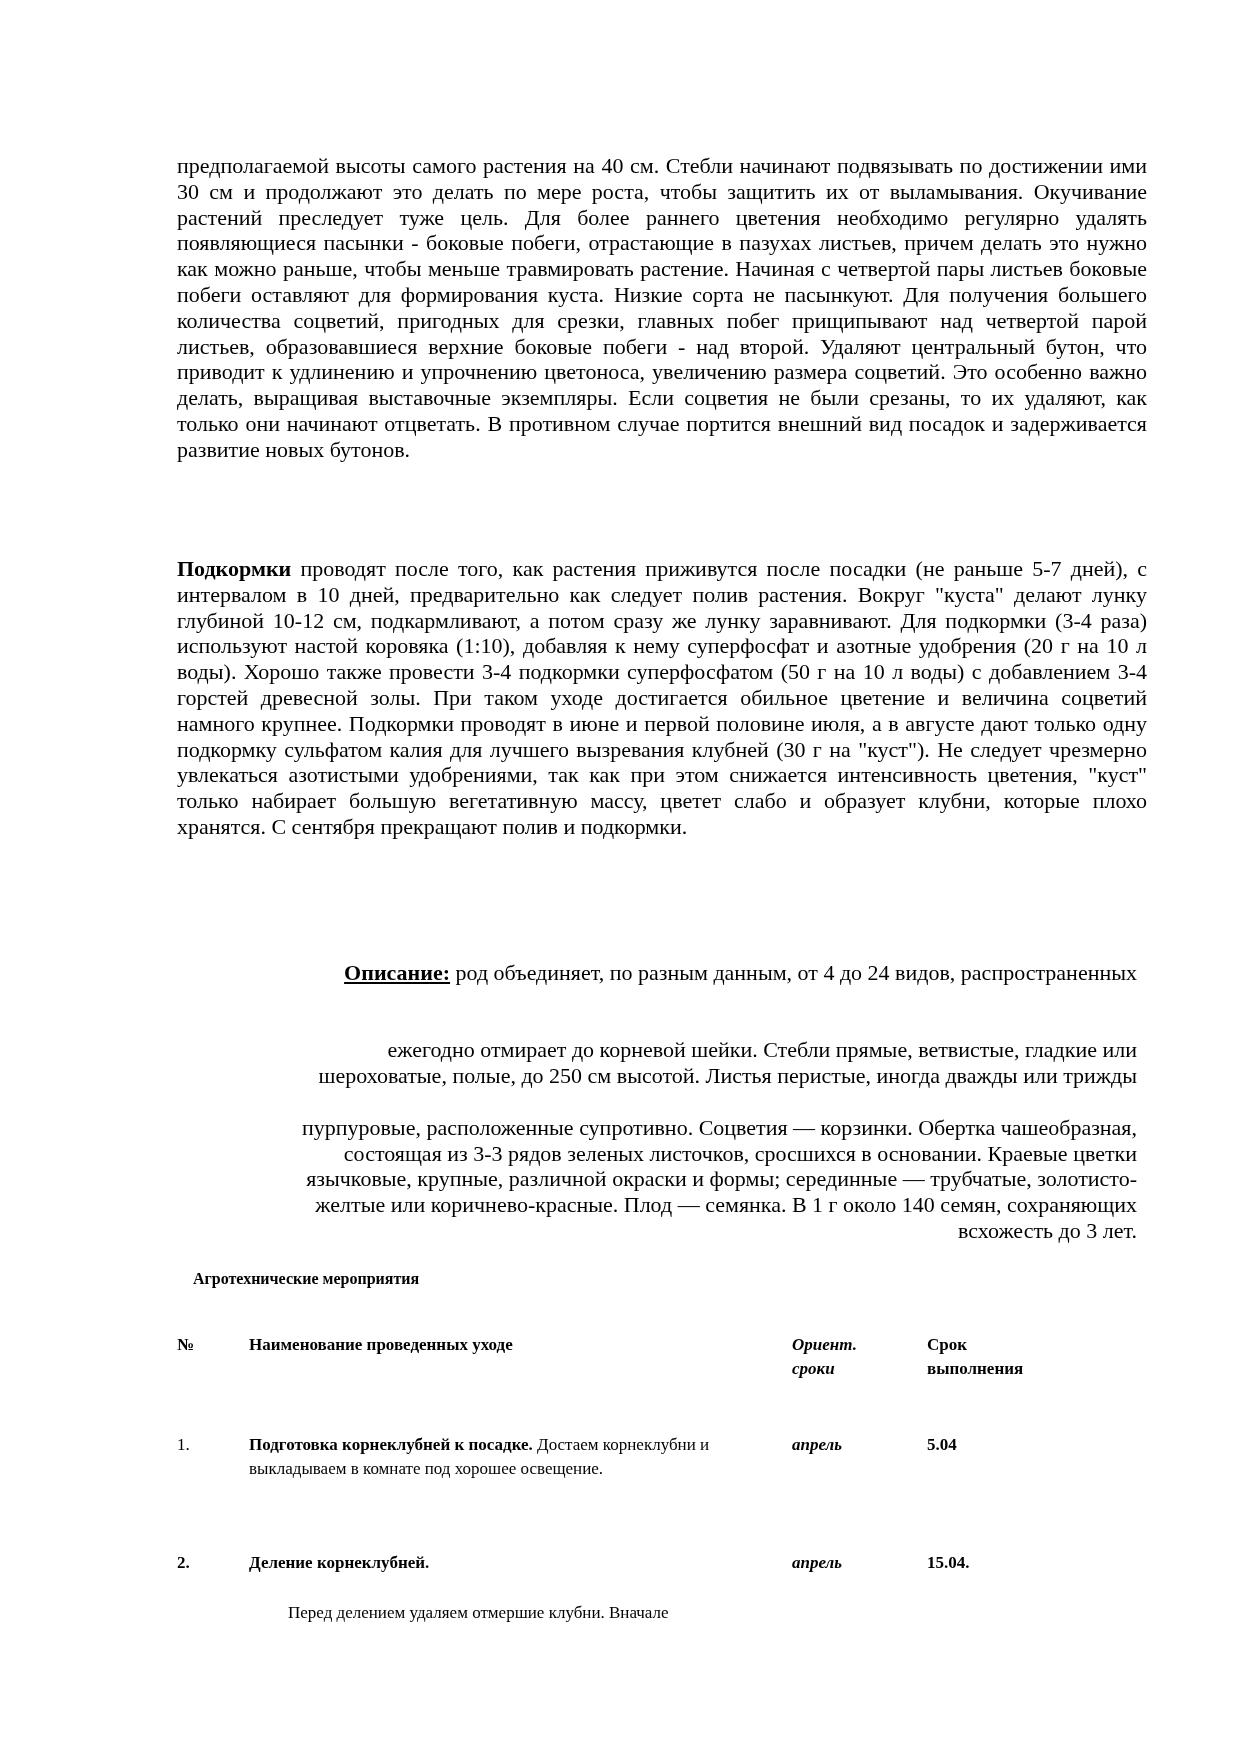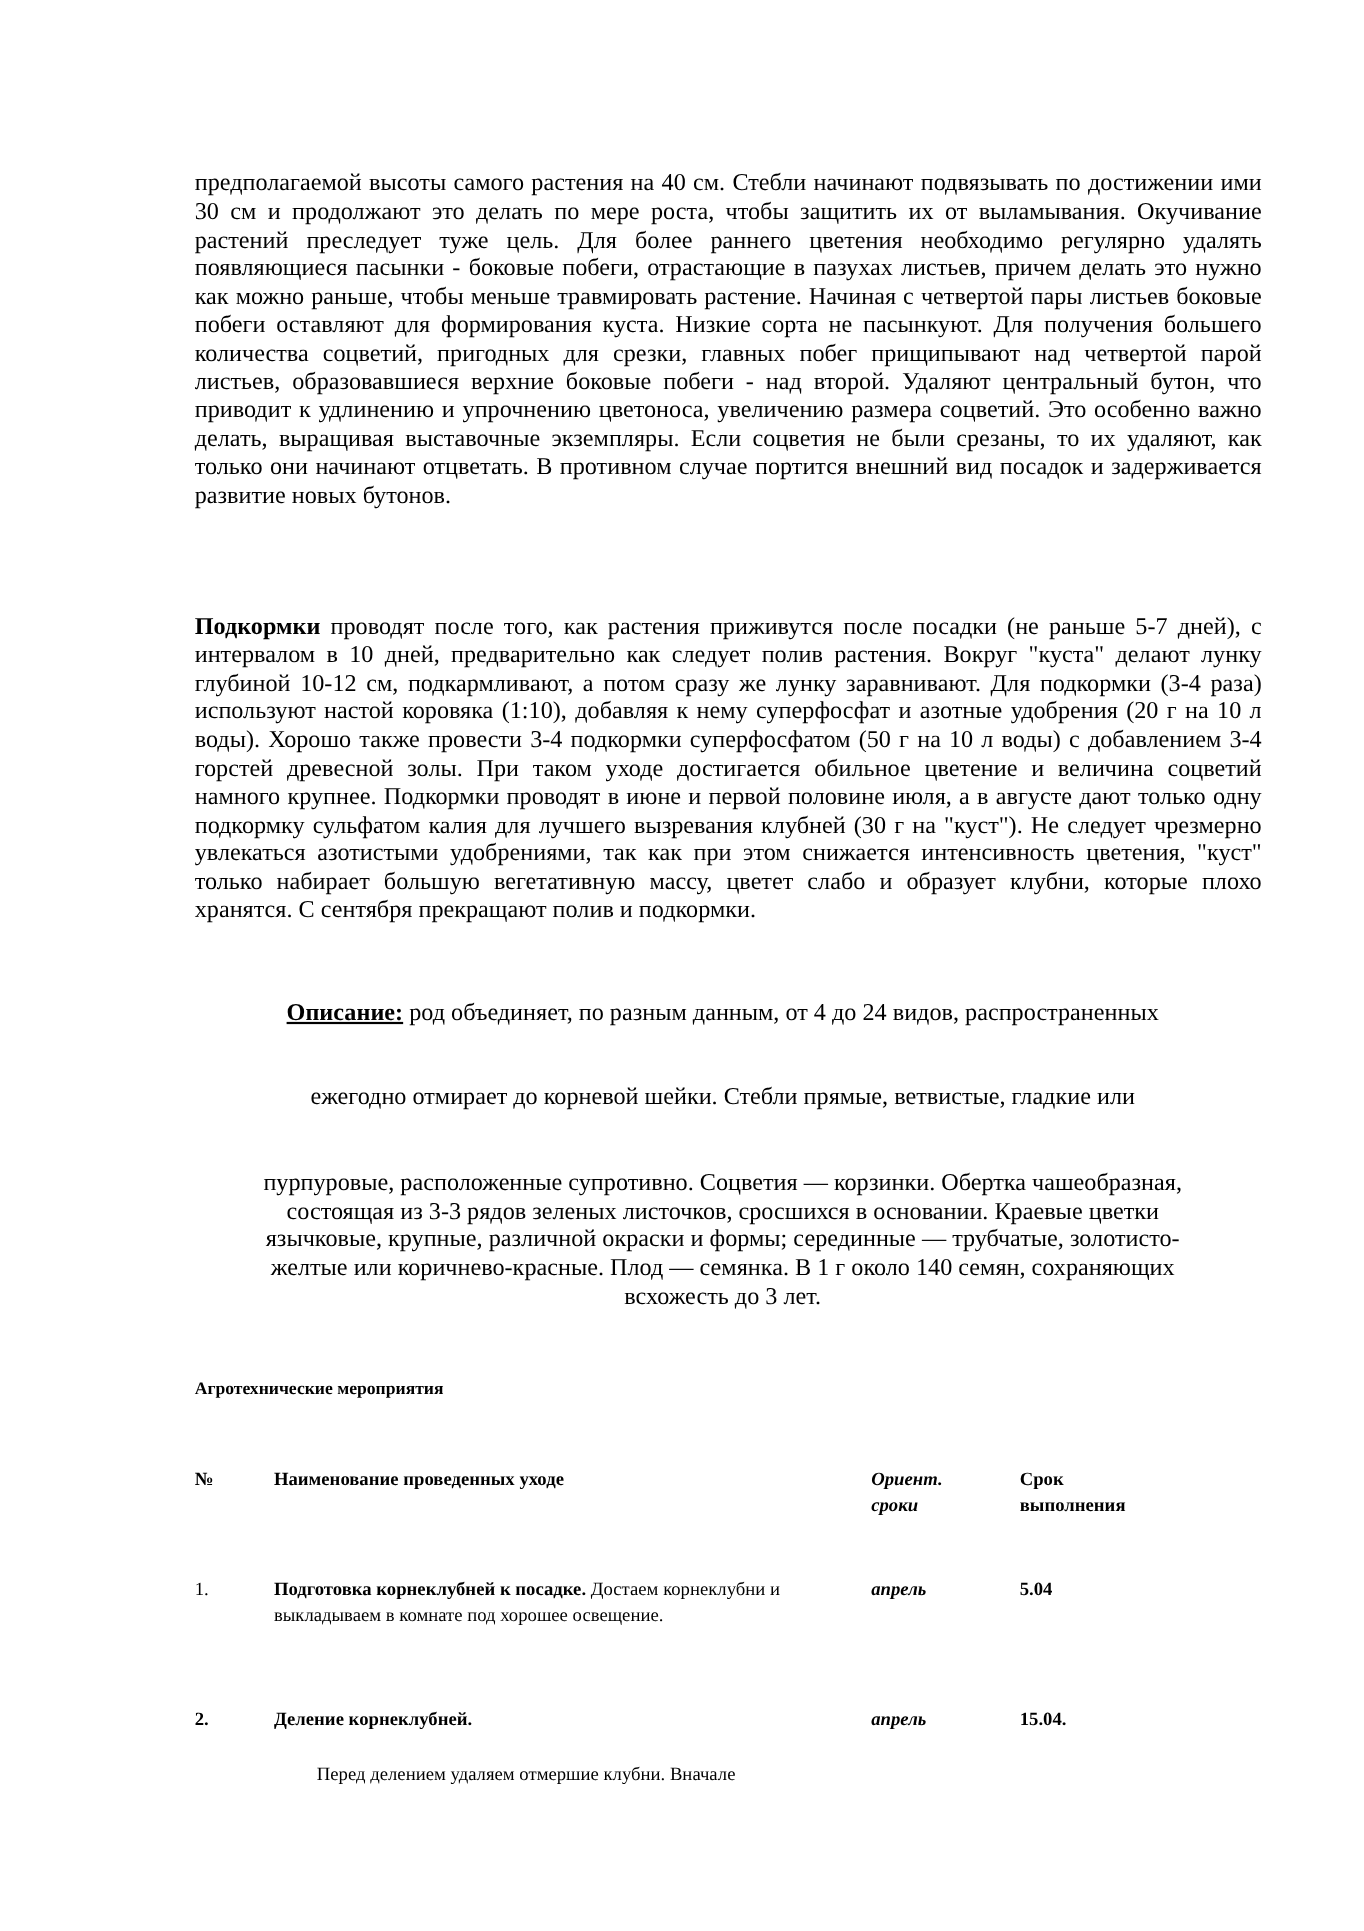--- a/index.html
+++ b/index.html
@@ -30,31 +30,31 @@
       line-height: 25.8px;
       margin: 0;
     }
     .justified {
       text-align: justify;
       text-align-last: left;
       margin-top: 36px;
     }
     #p1 { top: 117px; }
     #p2 { top: 520px; }
-    #p3 { top: 907px; width: 960px; text-align: center; }
+    #p3 { top: 960px; width: 960px; text-align: right; }
     .bold { font-weight: bold; }
     .underline { text-decoration: underline; }
 
     .section-heading {
       position: absolute;
       left: 177px;
       top: 1254px;
       font-size: 16px;
       font-weight: bold;
-      margin: 0;
+      margin: 16px;
     }
     .tbl {
       position: absolute;
       left: 177px;
       top: 1333px;
       width: 900px;
       font-size: 17px;
       line-height: 24px;
     }
     .row {
@@ -91,21 +91,21 @@
 
   <p id="p2" class="para justified">
     <span class="bold">Подкормки</span><span> проводят после того, как растения приживутся после посадки (не раньше 5-7 дней), с интервалом в 10 дней, предварительно как следует полив растения. Вокруг "куста" делают лунку глубиной 10-12 см, подкармливают, а потом сразу же лунку заравнивают. Для подкормки (3-4 раза) используют настой коровяка (1:10), добавляя к нему суперфосфат и азотные удобрения (20 г на 10 л воды). Хорошо также провести 3-4 подкормки суперфосфатом (50 г на 10 л воды) с добавлением 3-4 горстей древесной золы. При таком уходе достигается обильное цветение и величина соцветий намного крупнее. Подкормки проводят в июне и первой половине июля, а в августе дают только одну подкормку сульфатом калия для лучшего вызревания клубней (30 г на "куст"). Не следует чрезмерно увлекаться азотистыми удобрениями, так как при этом снижается интенсивность цветения, "куст" только набирает большую вегетативную массу, цветет слабо и образует клубни, которые плохо хранятся. С сентября прекращают полив и подкормки.</span>
   </p>
 
   <div id="p3" class="para">
     <span class="bold underline">Описание:</span><span> род объединяет, по разным данным, от 4 до 24 видов, распространенных</span><br>
     <br>
     <br>
     <span>ежегодно отмирает до корневой шейки. Стебли прямые, ветвистые, гладкие или</span><br>
-    <br>
+    <span>шероховатые, полые, до 250 см высотой. Листья перистые, иногда дважды или трижды</span><br>
     <br>
     <span>пурпуровые, расположенные супротивно. Соцветия — корзинки. Обертка чашеобразная,</span><br>
     <span>состоящая из 3-3 рядов зеленых листочков, сросшихся в основании. Краевые цветки</span><br>
     <span>язычковые, крупные, различной окраски и формы; серединные — трубчатые, золотисто-</span><br>
     <span>желтые или коричнево-красные. Плод — семянка. В 1 г около 140 семян, сохраняющих</span><br>
     <span>всхожесть до 3 лет.</span>
   </div>
 
   <h3 class="section-heading">Агротехнические мероприятия</h3>
 

